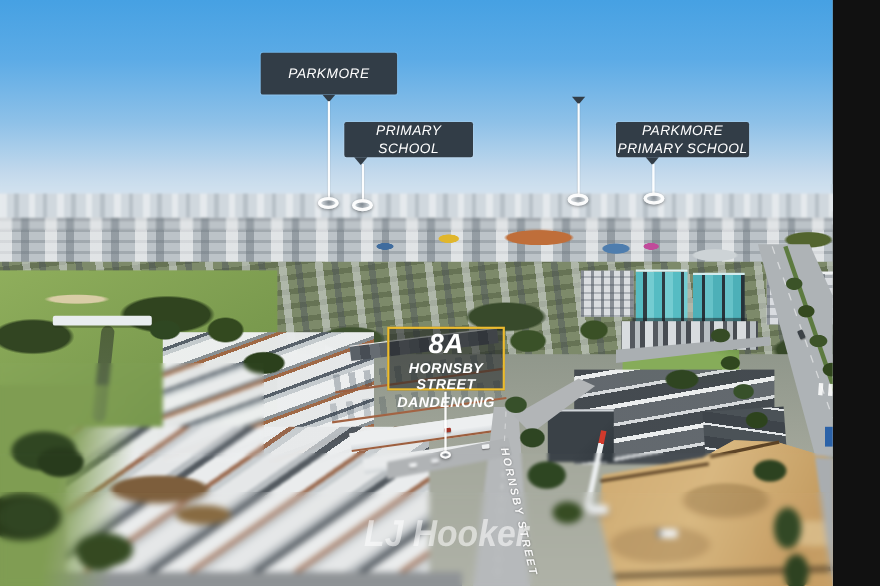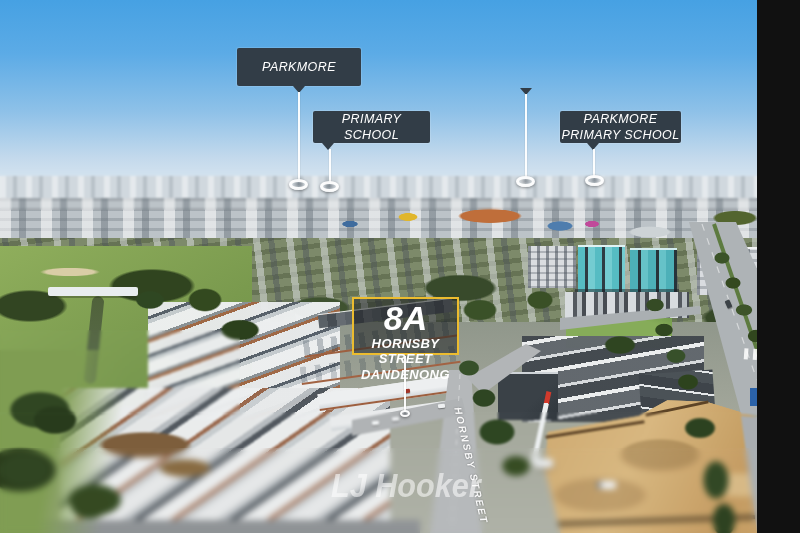--- a/index.html
+++ b/index.html
@@ -161,21 +161,21 @@
     display:flex;flex-direction:column;align-items:center;justify-content:center;
     font-size:12.5px;letter-spacing:.4px;line-height:1.32;text-align:center;
     box-shadow:0 0 0 1px rgba(255,255,255,.12);}
   .tri{width:0;height:0;border-left:6px solid transparent;border-right:6px solid transparent;border-top:7px solid #323d47;}
   .pline{width:2px;background:rgba(255,255,255,.95);box-shadow:0 0 1px rgba(0,0,0,.35);}
   .marker{box-sizing:border-box;border:3px solid rgba(255,255,255,.95);border-radius:50%;
     background:radial-gradient(circle at 50% 40%,rgba(25,35,45,.4),rgba(255,255,255,.2));
     box-shadow:0 1px 3px rgba(0,0,0,.4);}
   .badge{box-sizing:border-box;border:2.5px solid #ecbc2f;background:rgba(33,36,38,.55);
     color:#fff;text-align:center;padding:2px 2px 4px;}
-  .badge .unit{font-size:34px;font-weight:700;line-height:1.0;}
+  .badge .unit{font-size:25px;font-weight:700;line-height:1.0;}
   .badge .l2{font-size:13px;font-weight:700;letter-spacing:.4px;line-height:1.15;margin-top:2px;}
   .badge .l3{font-size:13px;font-weight:700;letter-spacing:.4px;line-height:1.15;margin-top:1px;}
   .wm{color:rgba(255,255,255,.55);font-size:34px;font-weight:700;letter-spacing:0;
     transform:scaleX(.9);transform-origin:left center;white-space:nowrap;}
   .streetname{color:rgba(255,255,255,.95);font-size:10px;font-weight:600;letter-spacing:2px;
     transform:rotate(77deg);transform-origin:0 0;white-space:nowrap;text-shadow:0 0 2px rgba(0,0,0,.4);}
 </style>
 </head>
 <body>
 

